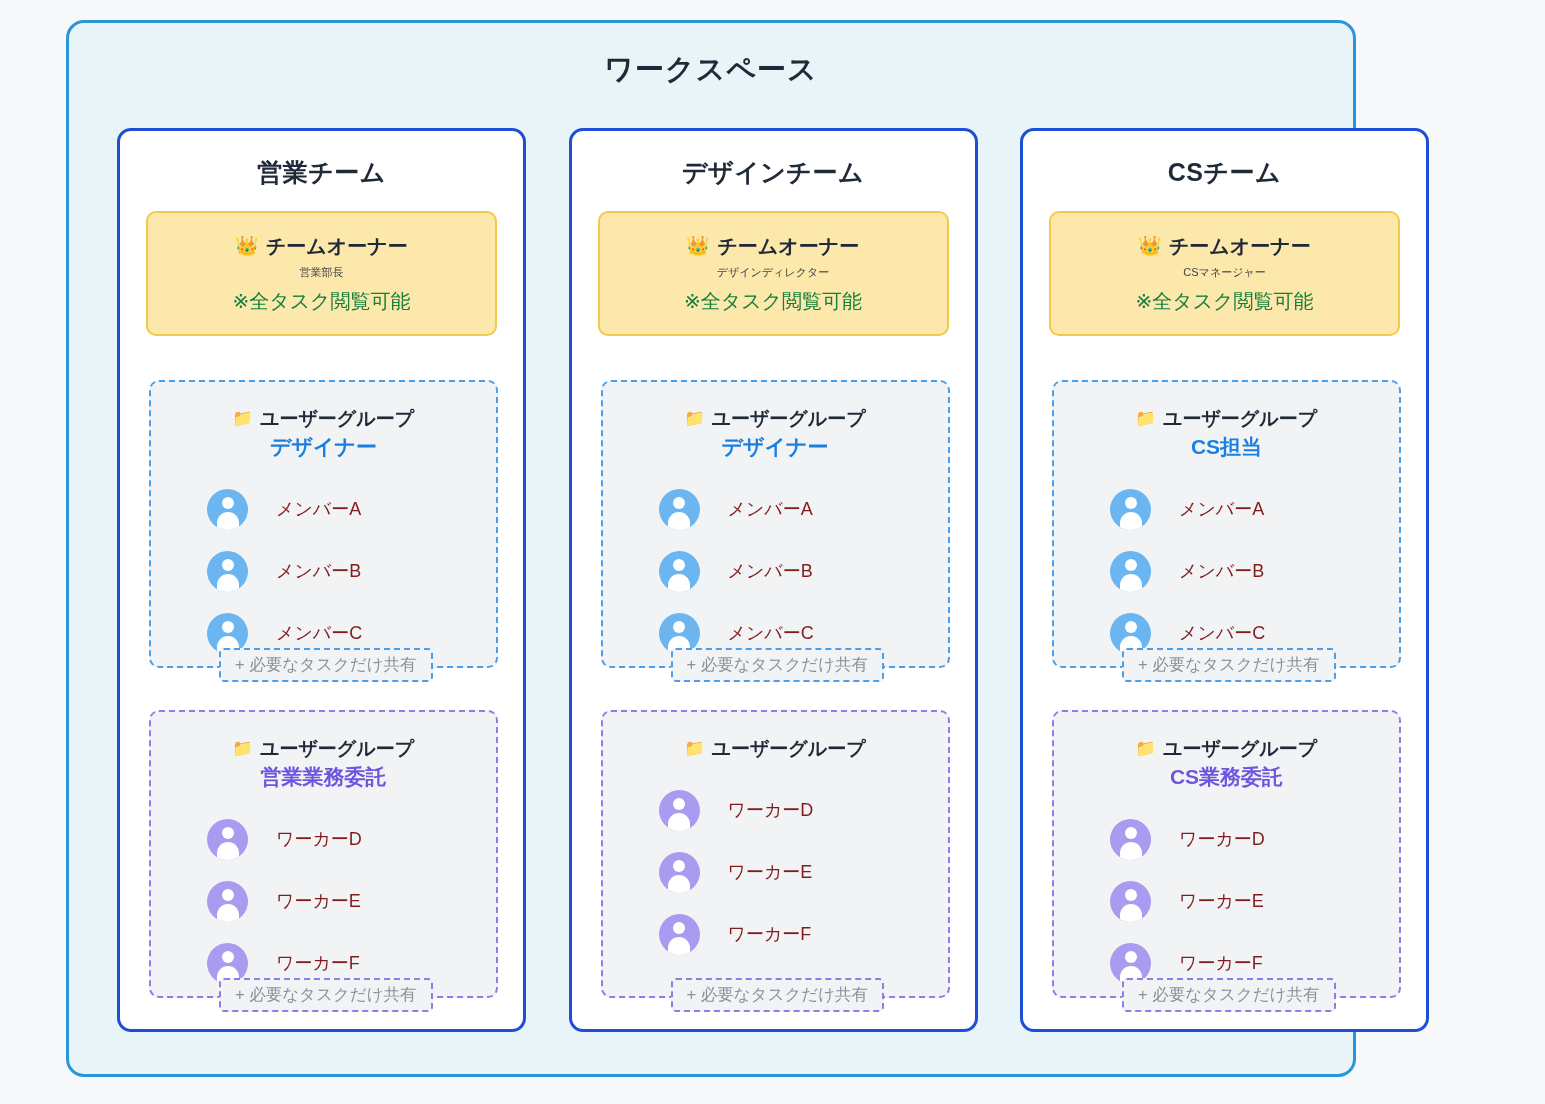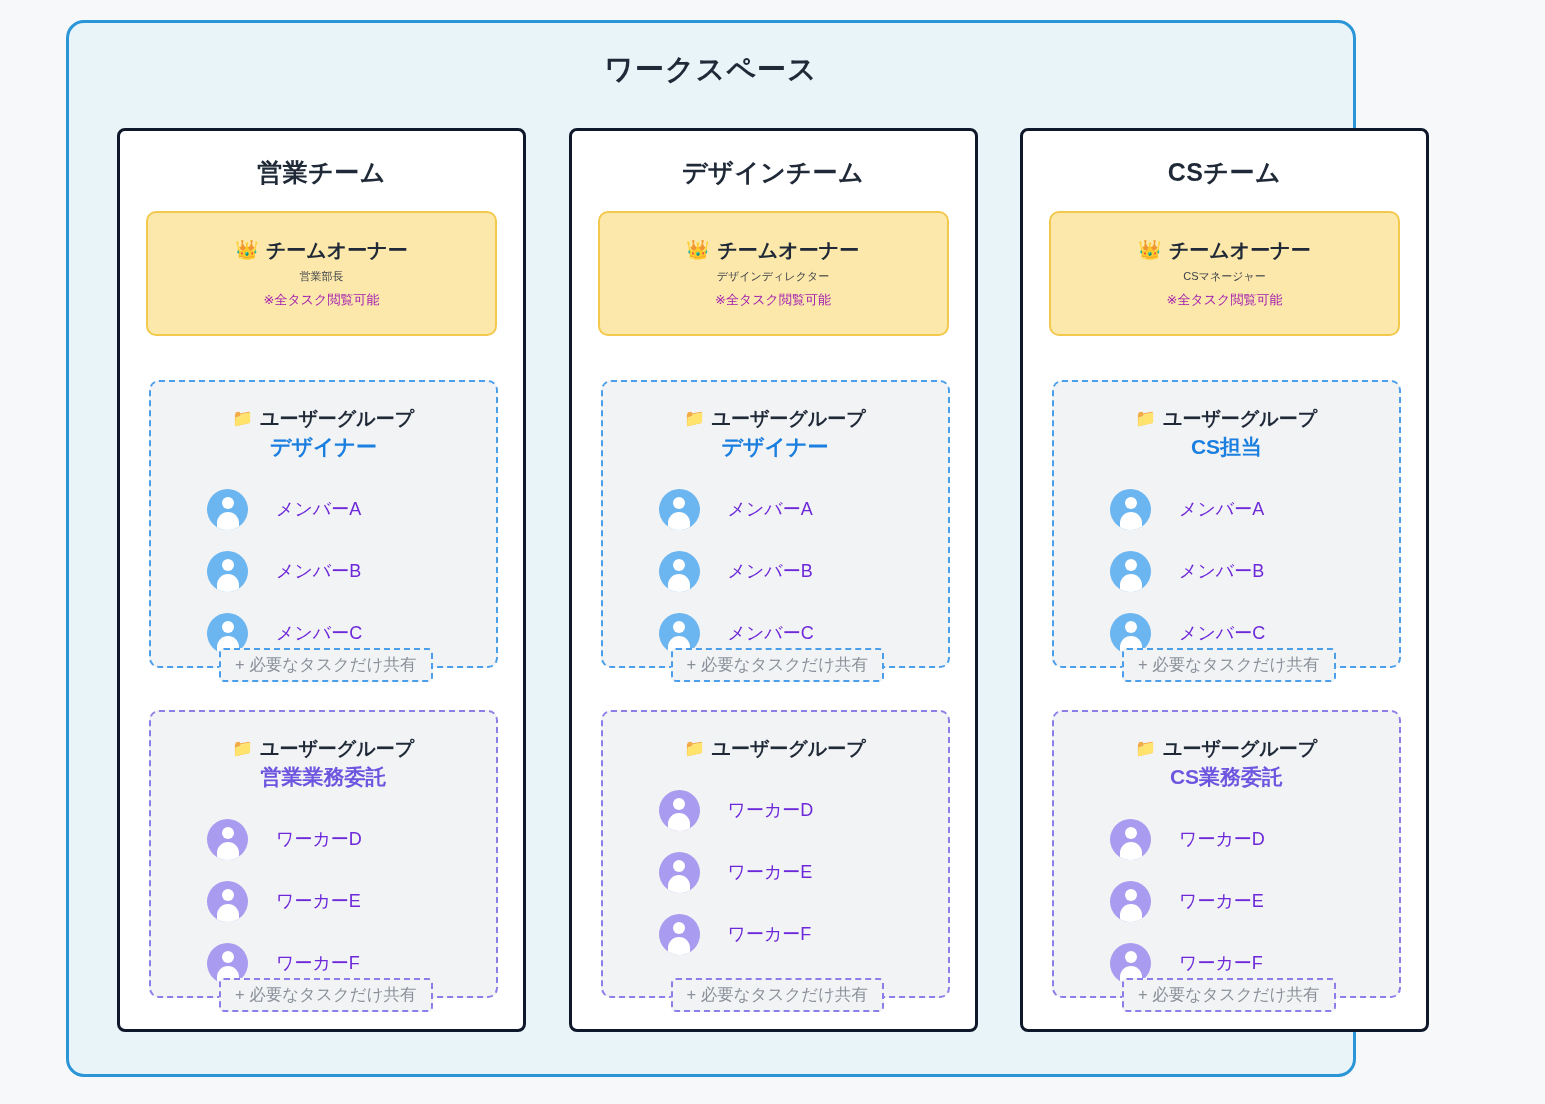--- a/index.html
+++ b/index.html
@@ -43,22 +43,22 @@
     width: 1312px;
     display: flex;
     justify-content: space-between;
   }
 
   .team-card {
     box-sizing: border-box;
     width: 409px;
     height: 904px;
     background: #ffffff;
-    border: 3px solid #0f172a;
-    border-radius: 8px;
+    border: 3px solid #1d4ed8;
+    border-radius: 14px;
     position: relative;
   }
 
   .team-title {
     text-align: center;
     font-size: 25px;
     font-weight: bold;
     color: #1f2937;
     margin-top: 25px;
     letter-spacing: 0.5px;
@@ -88,22 +88,22 @@
     line-height: 1.1;
   }
   .crown-icon { font-size: 19px; }
   .owner-name {
     font-size: 11px;
     color: #3a3f47;
     margin-top: 9px;
     line-height: 1.1;
   }
   .owner-note {
-    font-size: 13px;
-    color: #a21caf;
+    font-size: 20px;
+    color: #15803d;
     margin-top: 11px;
     line-height: 1.1;
   }
 
   
   .group-wrap {
     position: absolute;
     left: 29px;
     width: 349px;
   }
@@ -178,21 +178,21 @@
     top: 23px;
     transform: translateX(-50%);
     width: 22px;
     height: 20px;
     border-radius: 11px 11px 0 0;
     background: #ffffff;
   }
   .member-name {
     margin-left: 28px;
     font-size: 18px;
-    color: #6d28d9;
+    color: #7f1d1d;
     line-height: 1.1;
   }
 
   
   .share-badge {
     position: absolute;
     left: 70px;
     top: 268px;
     box-sizing: border-box;
     padding: 5px 14px 6px;

